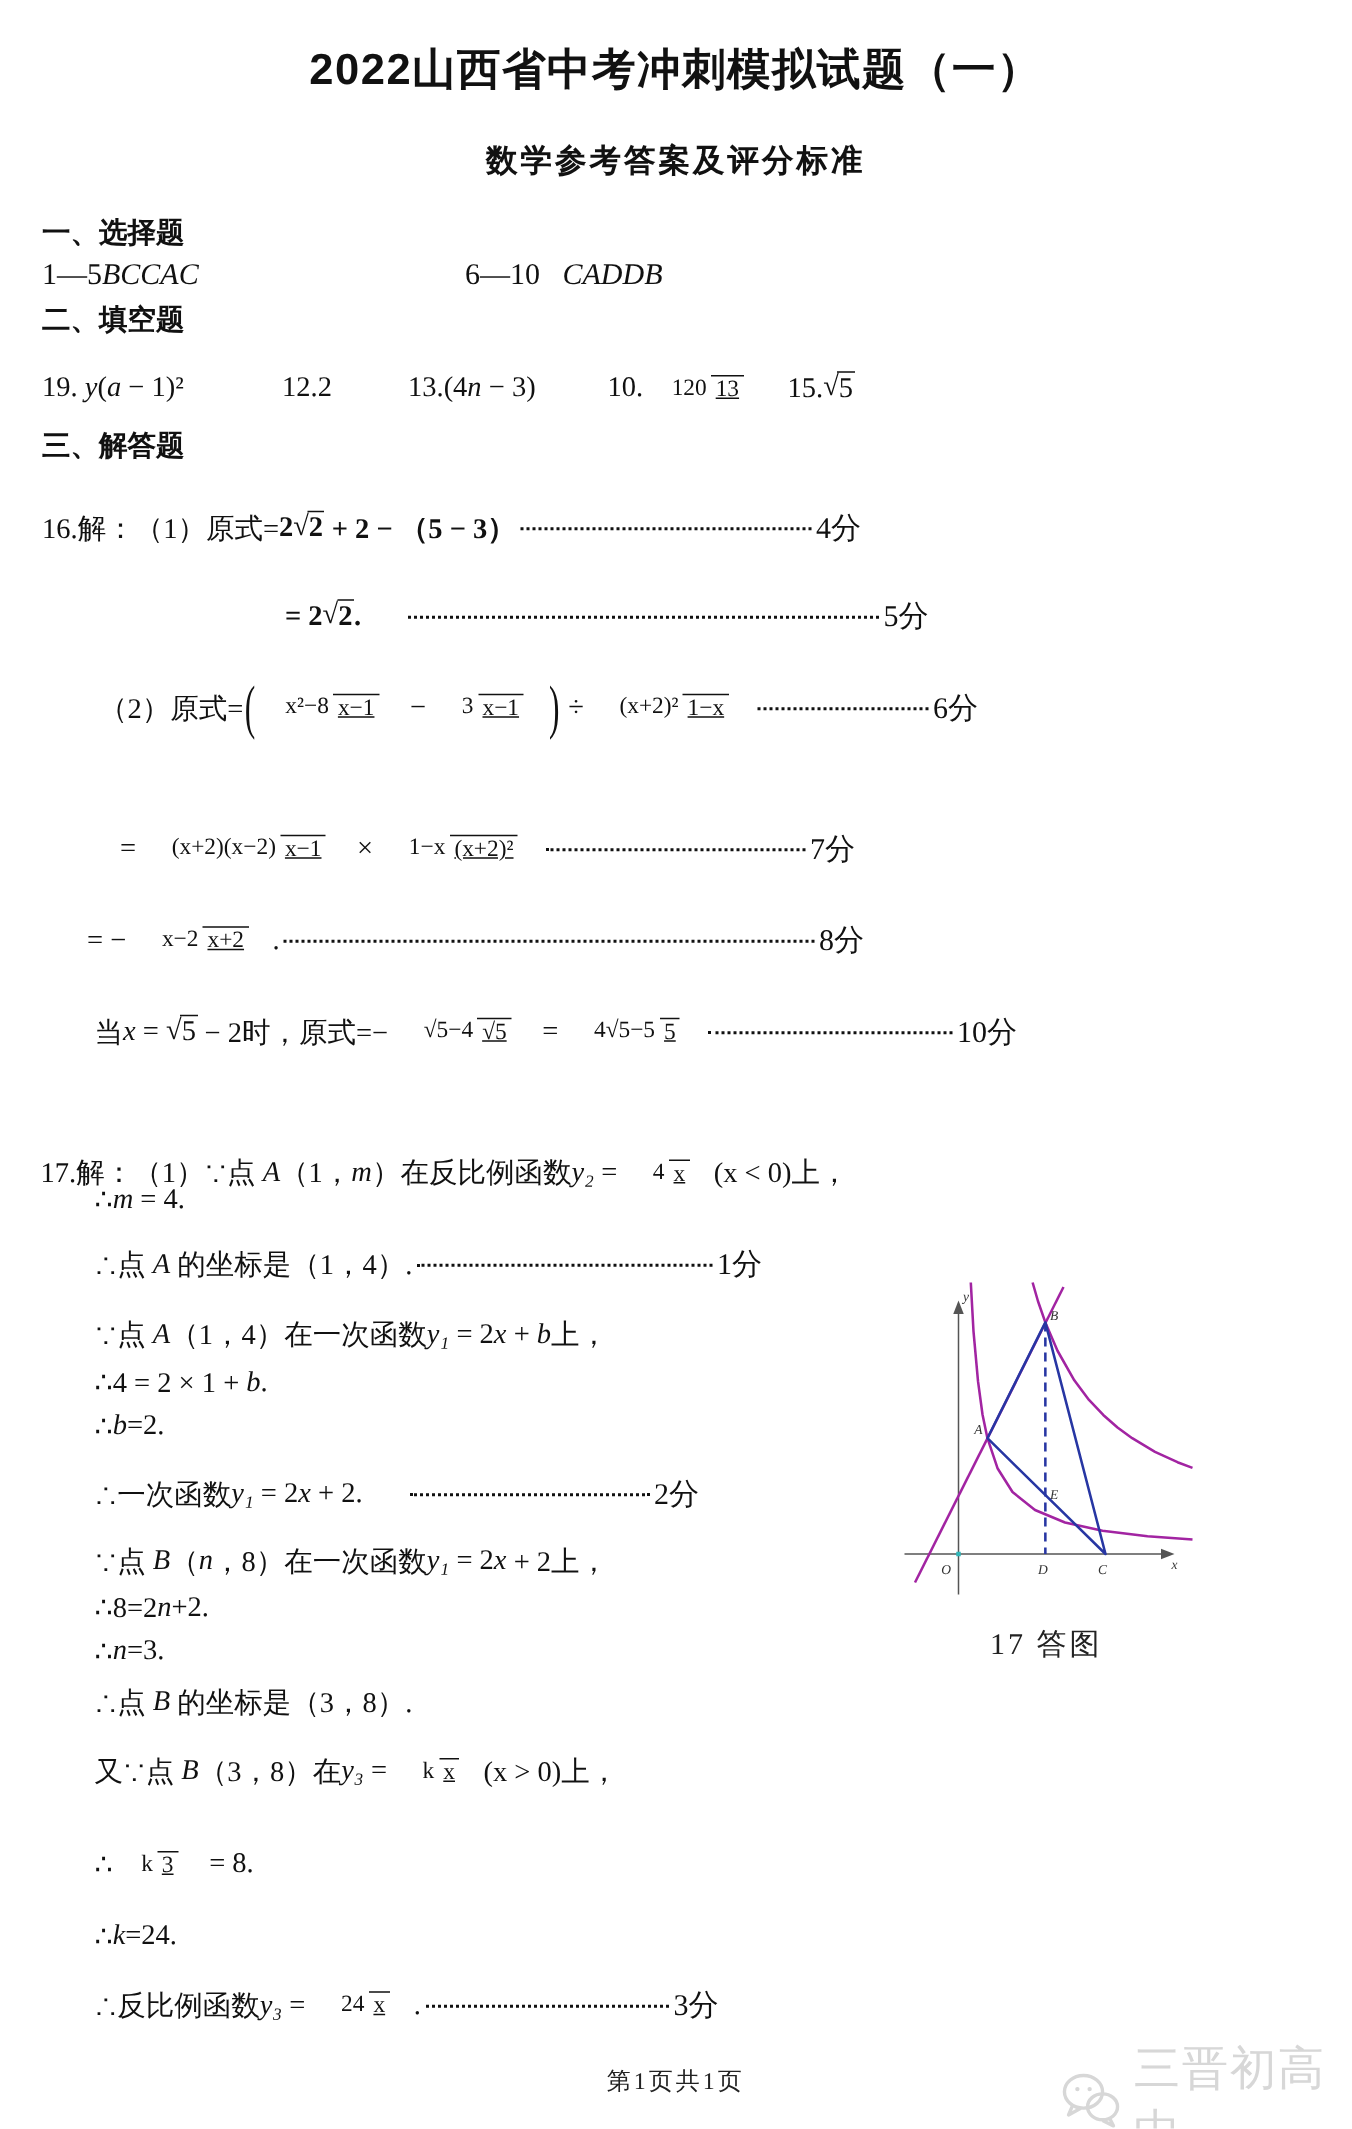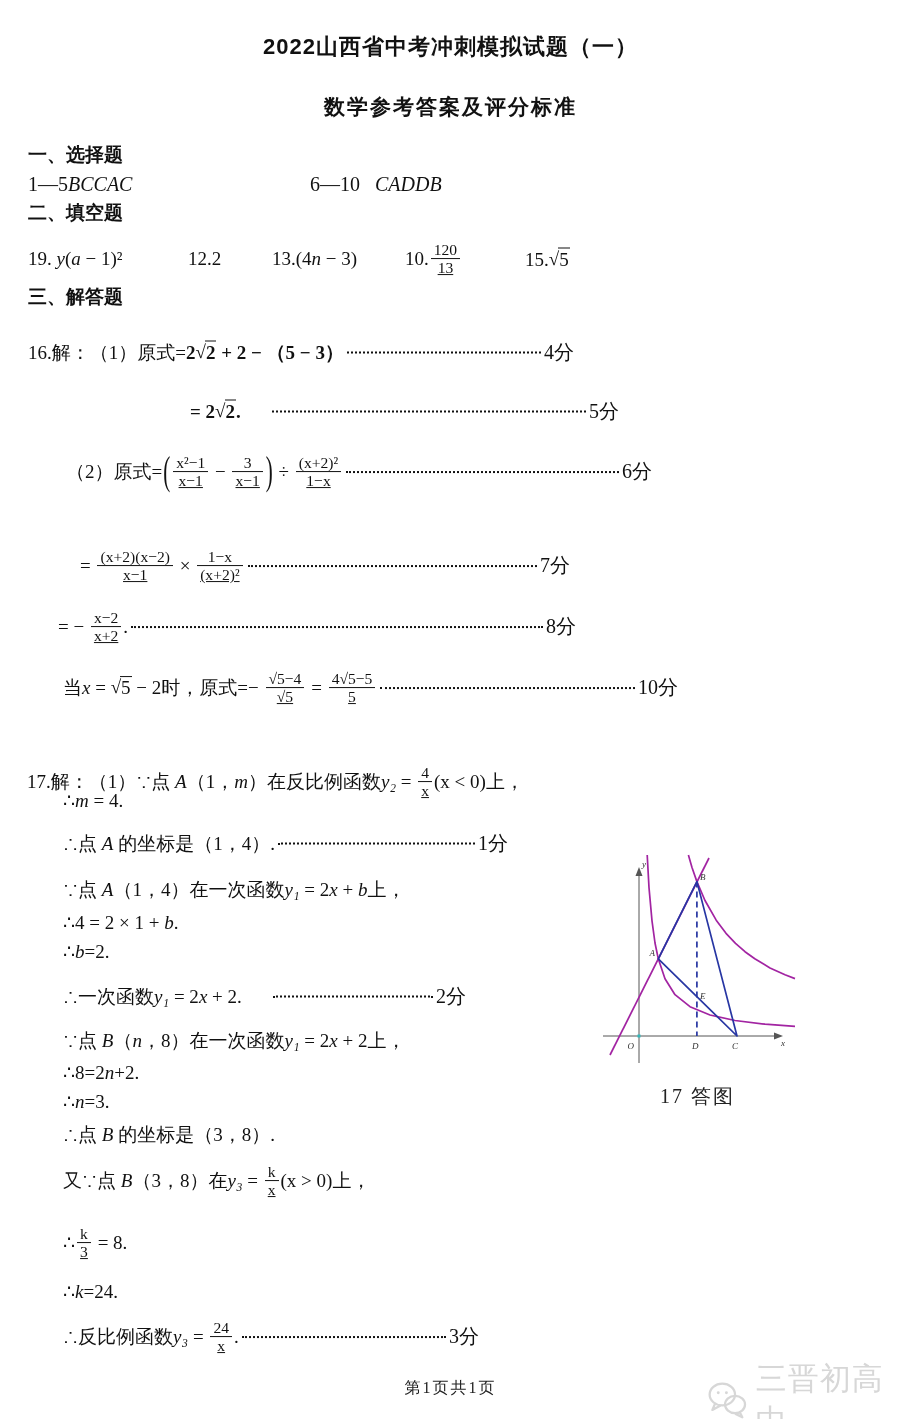--- a/index.html
+++ b/index.html
@@ -1,29 +1,29 @@
 <!DOCTYPE html>
 <html><head>
 <meta charset="utf-8">
 <style>
   html,body{margin:0;padding:0;}
   body{width:901px;height:1419px;position:relative;background:#ffffff;overflow:hidden;
        font-family:"Liberation Serif","DejaVu Serif",serif;color:#111;}
   .abs{position:absolute;}
   .center{left:0;width:901px;text-align:center;}
   .vmid{transform:translateY(-50%);}
-  .title{font-family:"Liberation Sans","DejaVu Sans",sans-serif;font-weight:700;font-size:22px;letter-spacing:1px;}
+  .title{font-family:"Liberation Sans","DejaVu Sans",sans-serif;font-weight:700;font-size:29px;letter-spacing:1px;}
   .subtitle{font-size:21px;font-weight:600;letter-spacing:2px;}
   .sechead{font-family:"Liberation Sans","DejaVu Sans",sans-serif;font-weight:700;font-size:19px;}
   .line{position:absolute;display:flex;align-items:center;white-space:pre;font-size:19px;}
   .line .math{display:inline-flex;align-items:center;white-space:pre;}
   .it{font-style:italic;}
   .bold{font-weight:700;}
   .bigp{display:inline-block;transform:scaleY(1.9);font-size:21px;padding:0 1px;font-weight:400;}
-  .frac{display:inline-flex;flex-direction:column;text-align:center;font-size:0.82em;line-height:1.12;vertical-align:middle;margin:0 2px;}
+  .frac{display:inline-flex;flex-direction:row;text-align:center;font-size:0.82em;line-height:1.12;vertical-align:middle;margin:0 16px;}
   .frac .den{border-top:1.5px solid #111;text-decoration:underline;}
   .frac .num,.frac .den{padding:0 3px;}
   .sqrt{display:inline-flex;align-items:flex-start;white-space:nowrap;}
   .sqrt .rsign{margin-right:-1px;}
   .sqrt .rad{border-top:1.6px solid currentColor;padding:0 1px;}
   .leader{flex:1 1 auto;height:0;border-bottom:2.2px dotted #111;margin:0 3px;min-width:0;align-self:center;}
   .score{font-size:20px;white-space:nowrap;}
   .choices{font-size:20px;}
   .footer{font-size:16px;letter-spacing:2px;color:#222;}
   .caption{font-size:20px;color:#222;letter-spacing:2px;}
@@ -66,21 +66,21 @@
 </div>
 <div class="line vmid" style="left:190px;top:411px;width:429px">
   <span class="math"><span class="bold">= 2</span><span class="sqrt bold">
         <span class="rsign">√</span>
         <span class="rad">2</span>
       </span><span class="bold">.</span><span>      </span></span>
   <span class="leader"></span>
   <span class="score">5分</span>
 </div>
 <div class="line vmid" style="left:66px;top:472px;width:586px">
-  <span class="math"><span>（2）原式=</span><span class="bigp">(</span><span class="frac"><span class="num">x²−1</span><span class="den">x−1</span></span><span> − </span><span class="frac"><span class="num">3</span><span class="den">x−1</span></span><span class="bigp">)</span><span> ÷ </span><span class="frac"><span class="num">(x+2)²</span><span class="den">1−x</span></span></span>
+  <span class="math"><span>（2）原式=</span><span class="bigp">(</span><span class="frac"><span class="num">x²−8</span><span class="den">x−1</span></span><span> − </span><span class="frac"><span class="num">3</span><span class="den">x−1</span></span><span class="bigp">)</span><span> ÷ </span><span class="frac"><span class="num">(x+2)²</span><span class="den">1−x</span></span></span>
   <span class="leader"></span>
   <span class="score">6分</span>
 </div>
 <div class="line vmid" style="left:80px;top:566px;width:490px">
   <span class="math"><span>= </span><span class="frac"><span class="num">(x+2)(x−2)</span><span class="den">x−1</span></span><span> × </span><span class="frac"><span class="num">1−x</span><span class="den">(x+2)²</span></span></span>
   <span class="leader"></span>
   <span class="score">7分</span>
 </div>
 <div class="line vmid" style="left:58px;top:627px;width:518px">
   <span class="math"><span>= − </span><span class="frac"><span class="num">x−2</span><span class="den">x+2</span></span><span>.</span></span>

